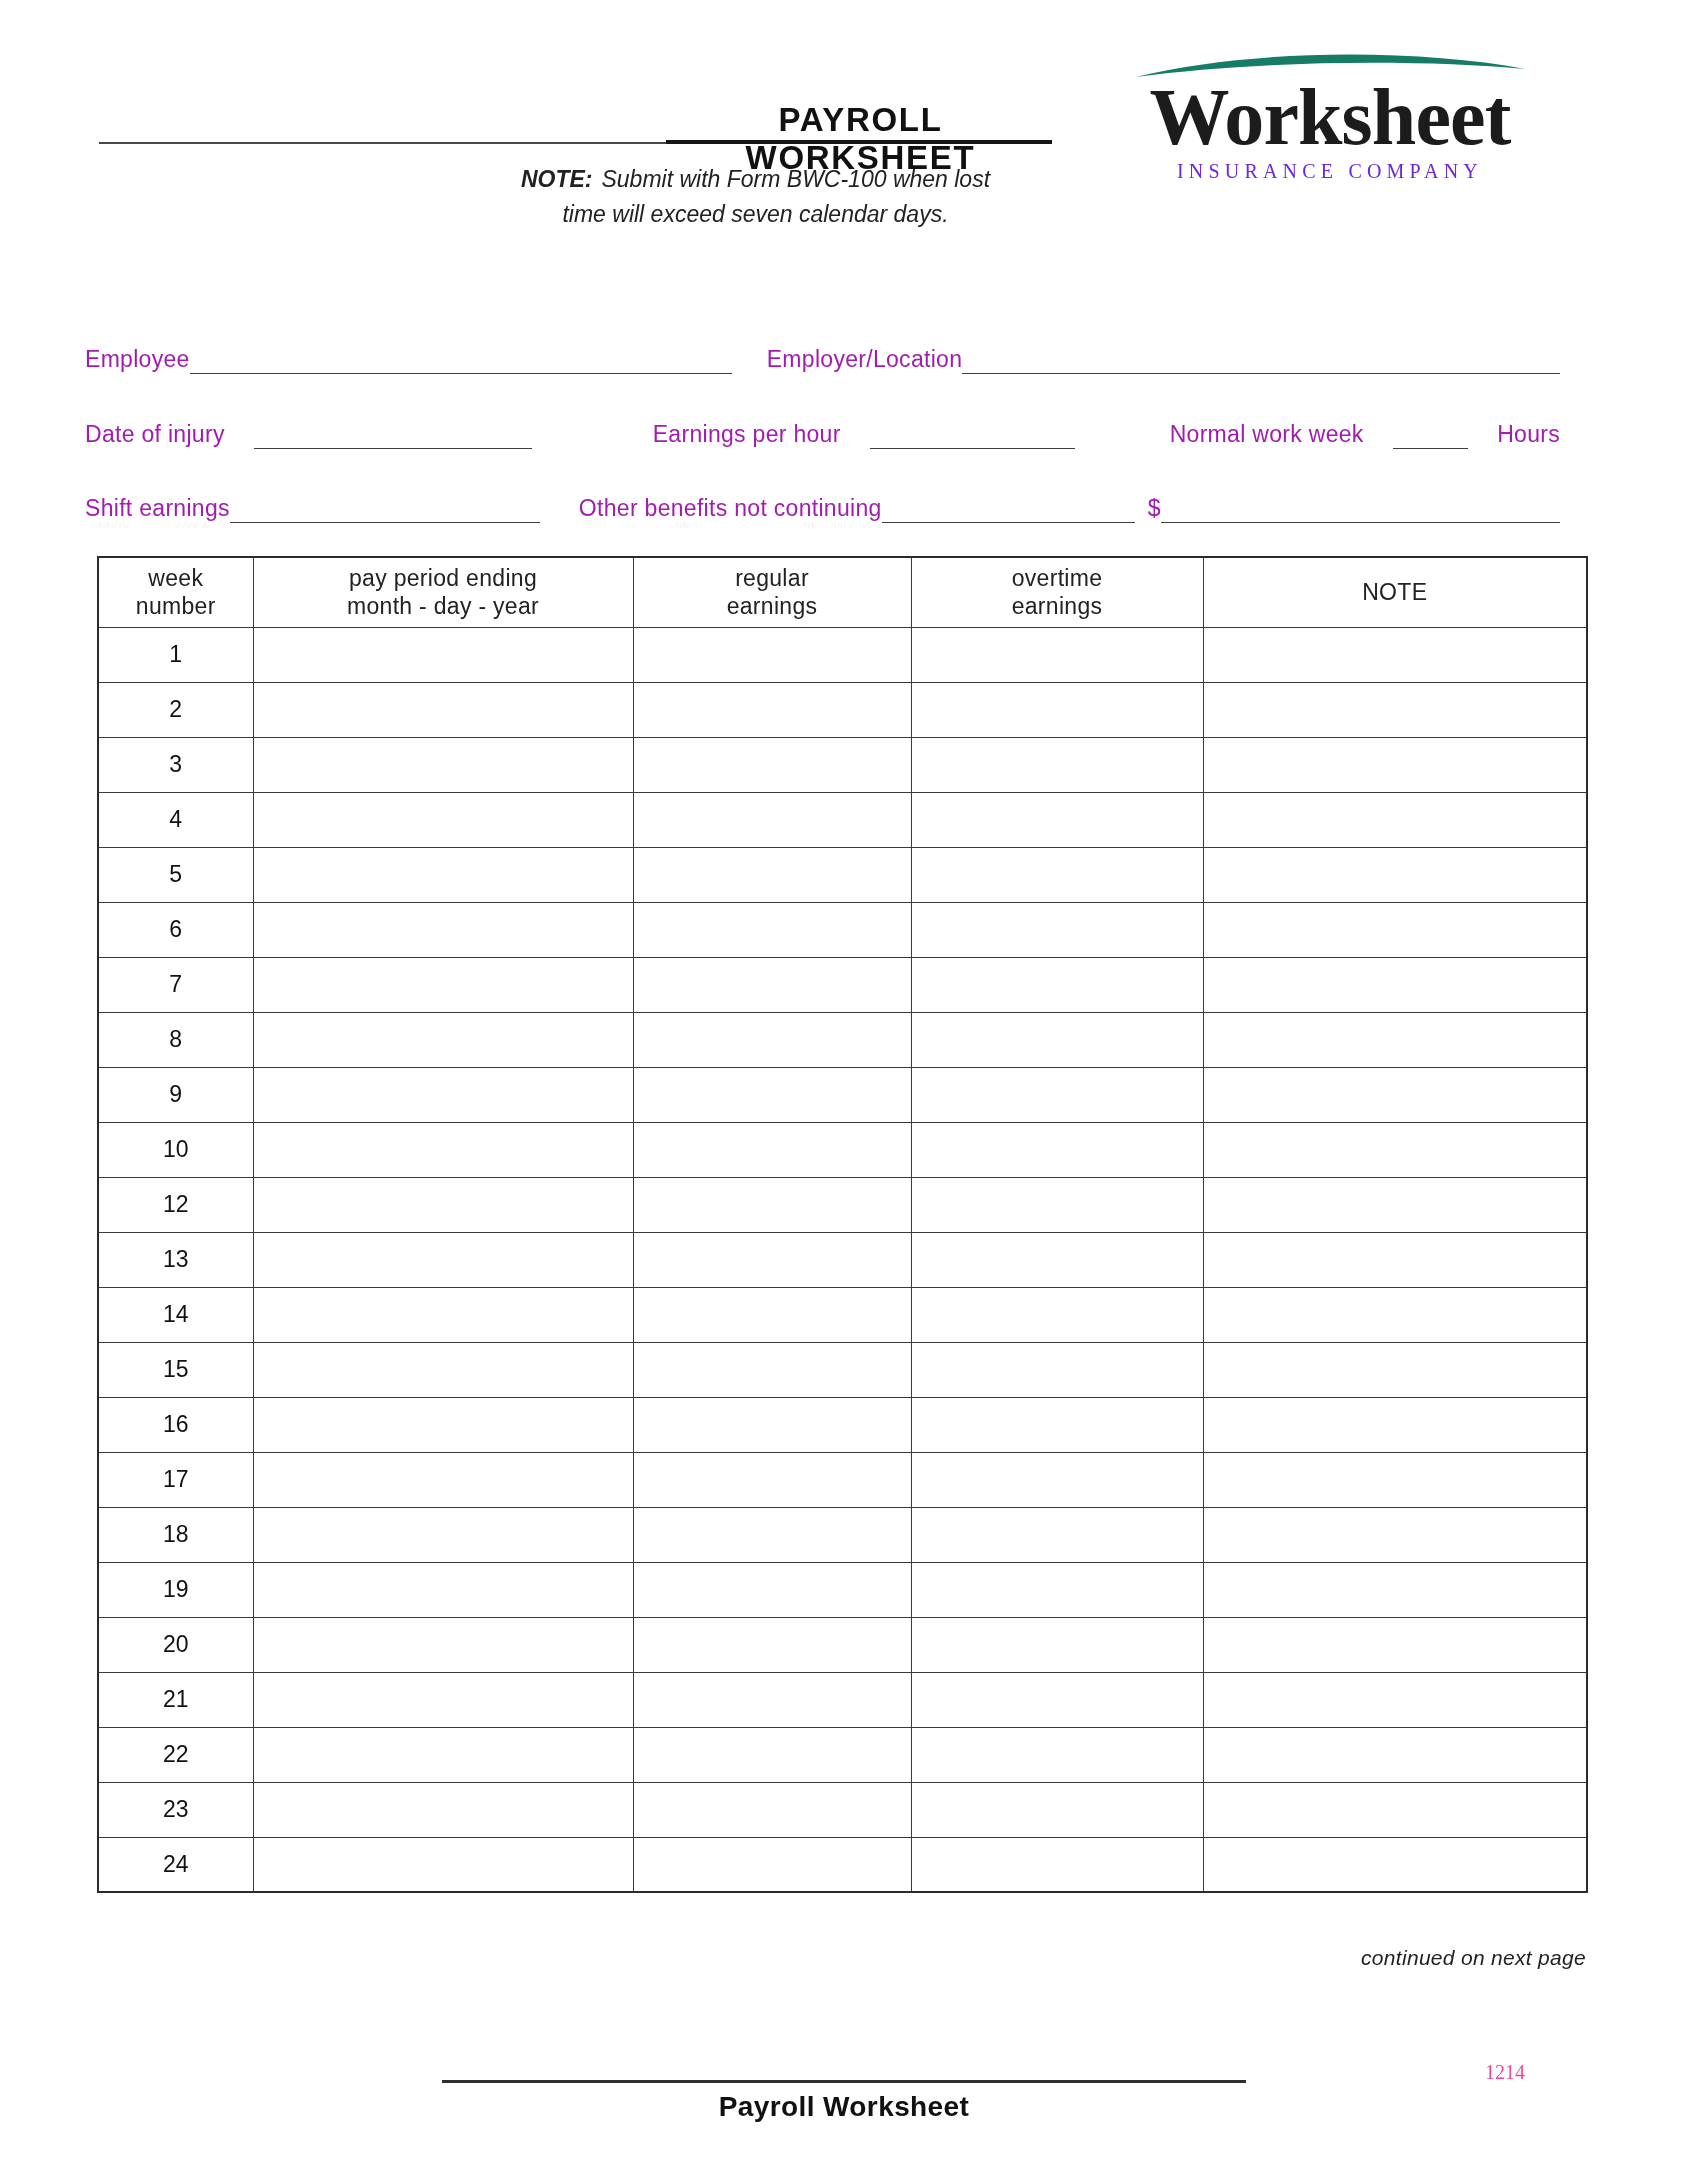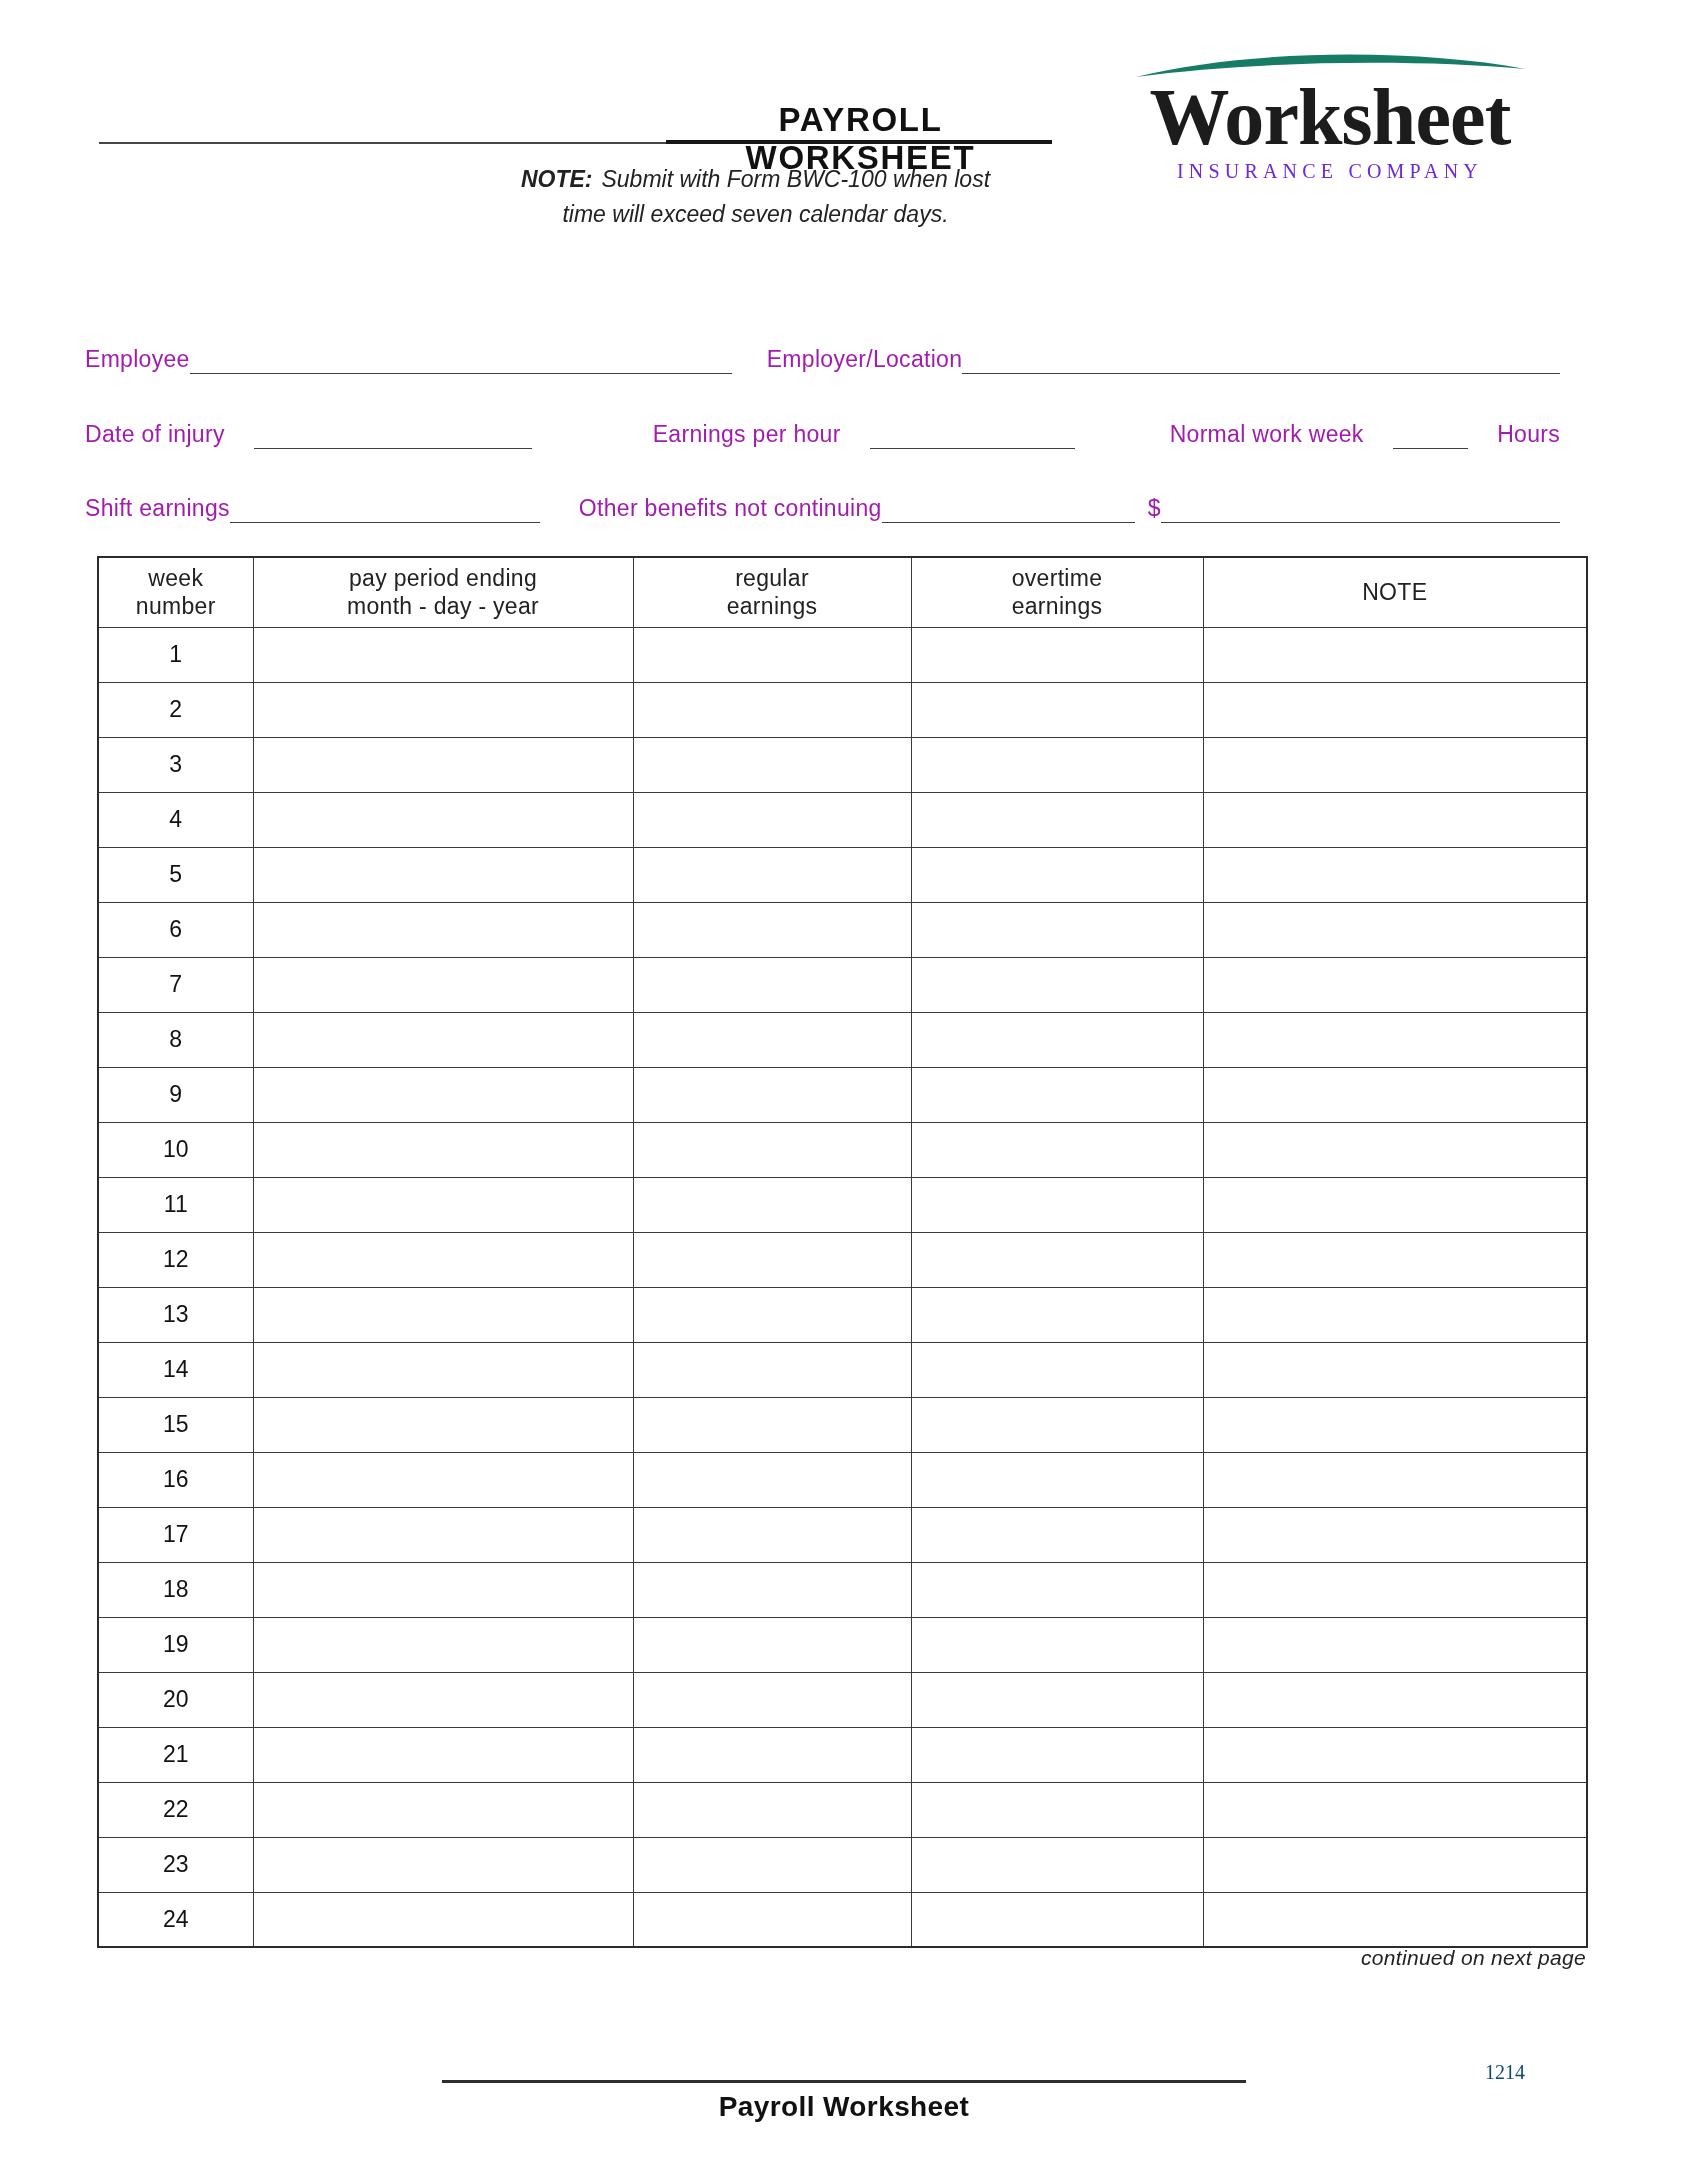--- a/index.html
+++ b/index.html
@@ -50,21 +50,21 @@
   .week-cell { text-align:center; font-size:23px; color:#111; vertical-align:middle; }
   .entry-cell { background:#fff; }
 
   
   .continued-note { position:absolute; left:97px; top:1946px; width:1489px; text-align:right;
                     font-size:21px; font-style:italic; color:#222; letter-spacing:0.3px; }
   .bottom-rule { position:absolute; left:442px; top:2080px; width:804px; height:2.6px; background:#2e2e2e; }
   .footer-title { position:absolute; left:442px; top:2091px; width:804px; text-align:center;
                   font-size:28px; font-weight:bold; color:#111; letter-spacing:0.4px; }
   .form-number { position:absolute; left:1485px; top:2061px; font-family:"Liberation Serif", serif;
-                 font-size:20px; color:#0c4a6e; }
+                 font-size:20px; color:#ec4899; }
 </style>
 </head>
 <body>
 
 <div class="page">
 
   <div class="page-title">PAYROLL WORKSHEET</div>
   <div class="title-rule-long"></div>
   <div class="title-rule-thick"></div>
 
@@ -203,27 +203,20 @@
           <td class="entry-cell"></td>
         </tr>
         <tr>
           <td class="week-cell">10</td>
           <td class="entry-cell"></td>
           <td class="entry-cell"></td>
           <td class="entry-cell"></td>
           <td class="entry-cell"></td>
         </tr>
         <tr>
-          <td class="week-cell">11</td>
-          <td class="entry-cell"></td>
-          <td class="entry-cell"></td>
-          <td class="entry-cell"></td>
-          <td class="entry-cell"></td>
-        </tr>
-        <tr>
           <td class="week-cell">12</td>
           <td class="entry-cell"></td>
           <td class="entry-cell"></td>
           <td class="entry-cell"></td>
           <td class="entry-cell"></td>
         </tr>
         <tr>
           <td class="week-cell">13</td>
           <td class="entry-cell"></td>
           <td class="entry-cell"></td>

